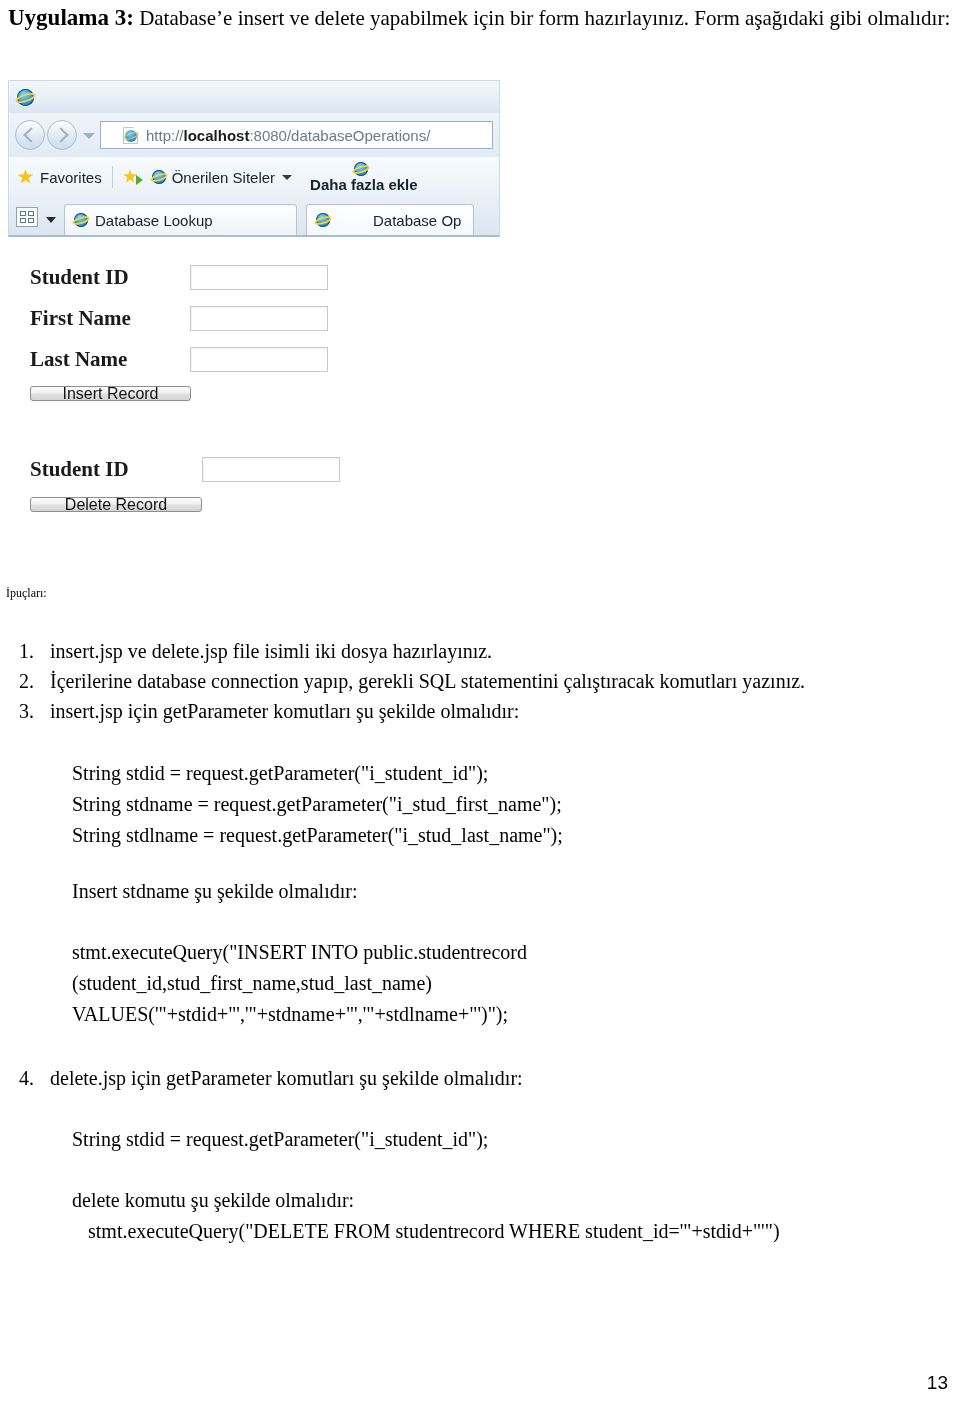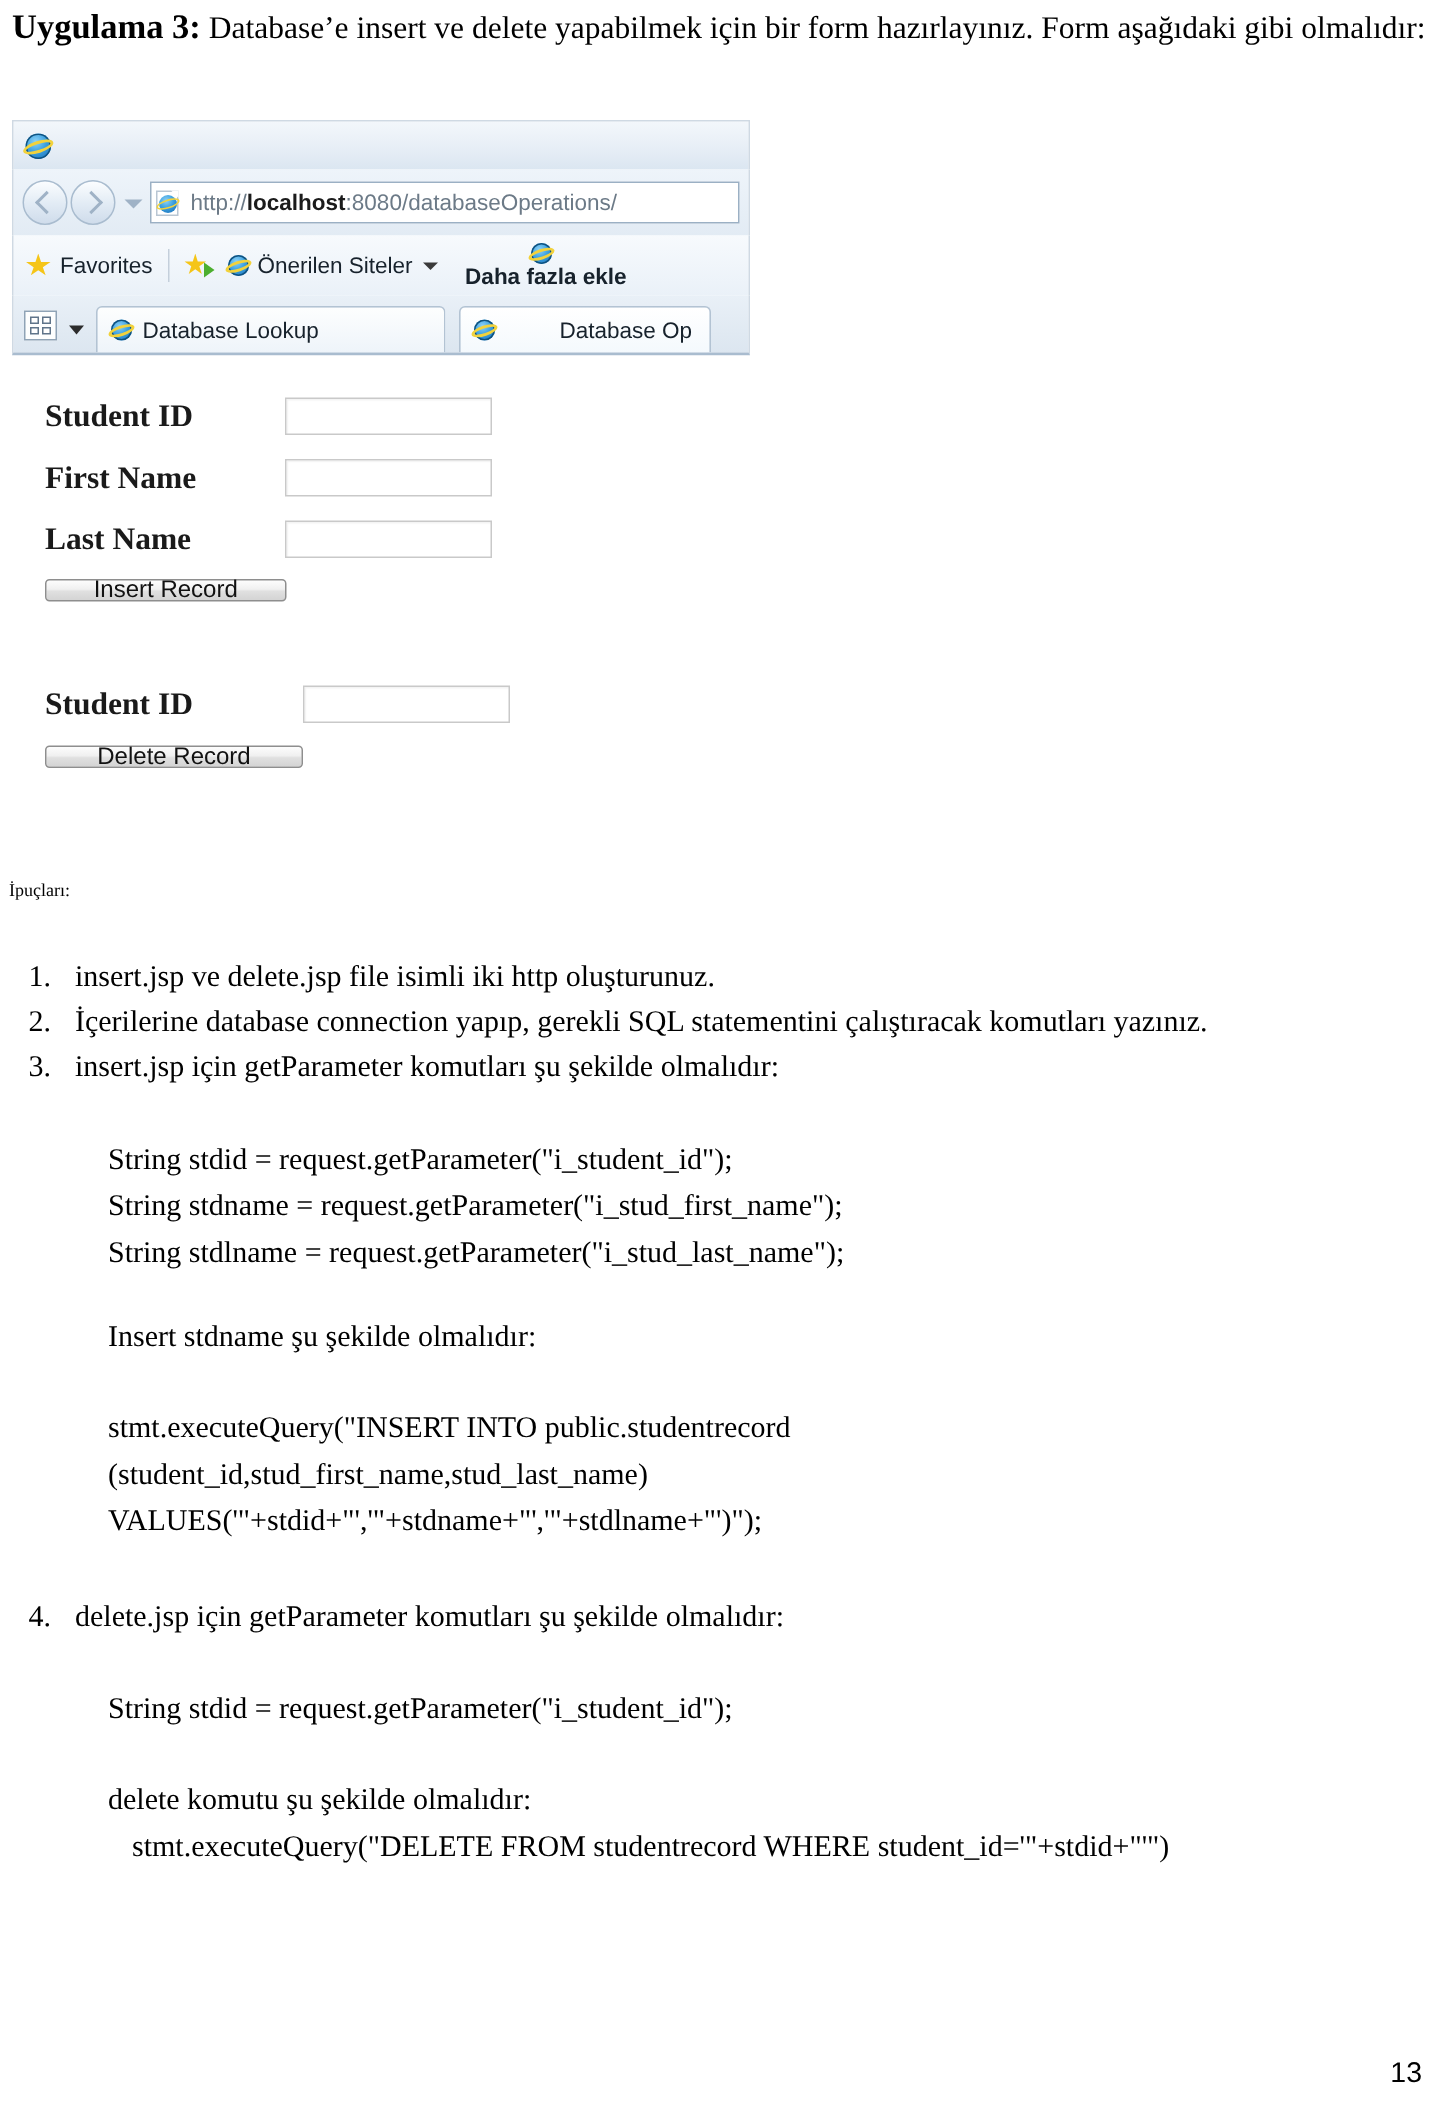--- a/index.html
+++ b/index.html
@@ -141,21 +141,21 @@
     border-top: 6px solid #9fb2c6;
   }
 
   .br-urlbar {
     flex: 1 1 auto;
     height: 28px;
     background: #ffffff;
     border: 1px solid #9bb0c4;
     display: flex;
     align-items: center;
-    padding-left: 3px;
+    padding-left: 22px;
     box-sizing: border-box;
     overflow: hidden;
   }
   .page-doc-icon {
     width: 15px;
     height: 17px;
     position: relative;
     flex: 0 0 auto;
     background: #ffffff;
     border: 1px solid #b9c6d3;
@@ -527,21 +527,21 @@
     <div class="form-btn" style="top:260px; width:172px;">Delete Record</div>
 
   </div>
 </div>
 
 <div id="hints-title">İpuçları:</div>
 
 <div class="ol-list" style="top:636px;">
   <div class="ol-item">
     <span class="ol-num">1.</span>
-    <span class="ol-text">insert.jsp ve delete.jsp file isimli iki http oluşturunuz.</span>
+    <span class="ol-text">insert.jsp ve delete.jsp file isimli iki dosya hazırlayınız.</span>
   </div>
   <div class="ol-item">
     <span class="ol-num">2.</span>
     <span class="ol-text">İçerilerine database connection yapıp, gerekli SQL statementini çalıştıracak komutları yazınız.</span>
   </div>
   <div class="ol-item">
     <span class="ol-num">3.</span>
     <span class="ol-text">insert.jsp için getParameter komutları şu şekilde olmalıdır:</span>
   </div>
 </div>

